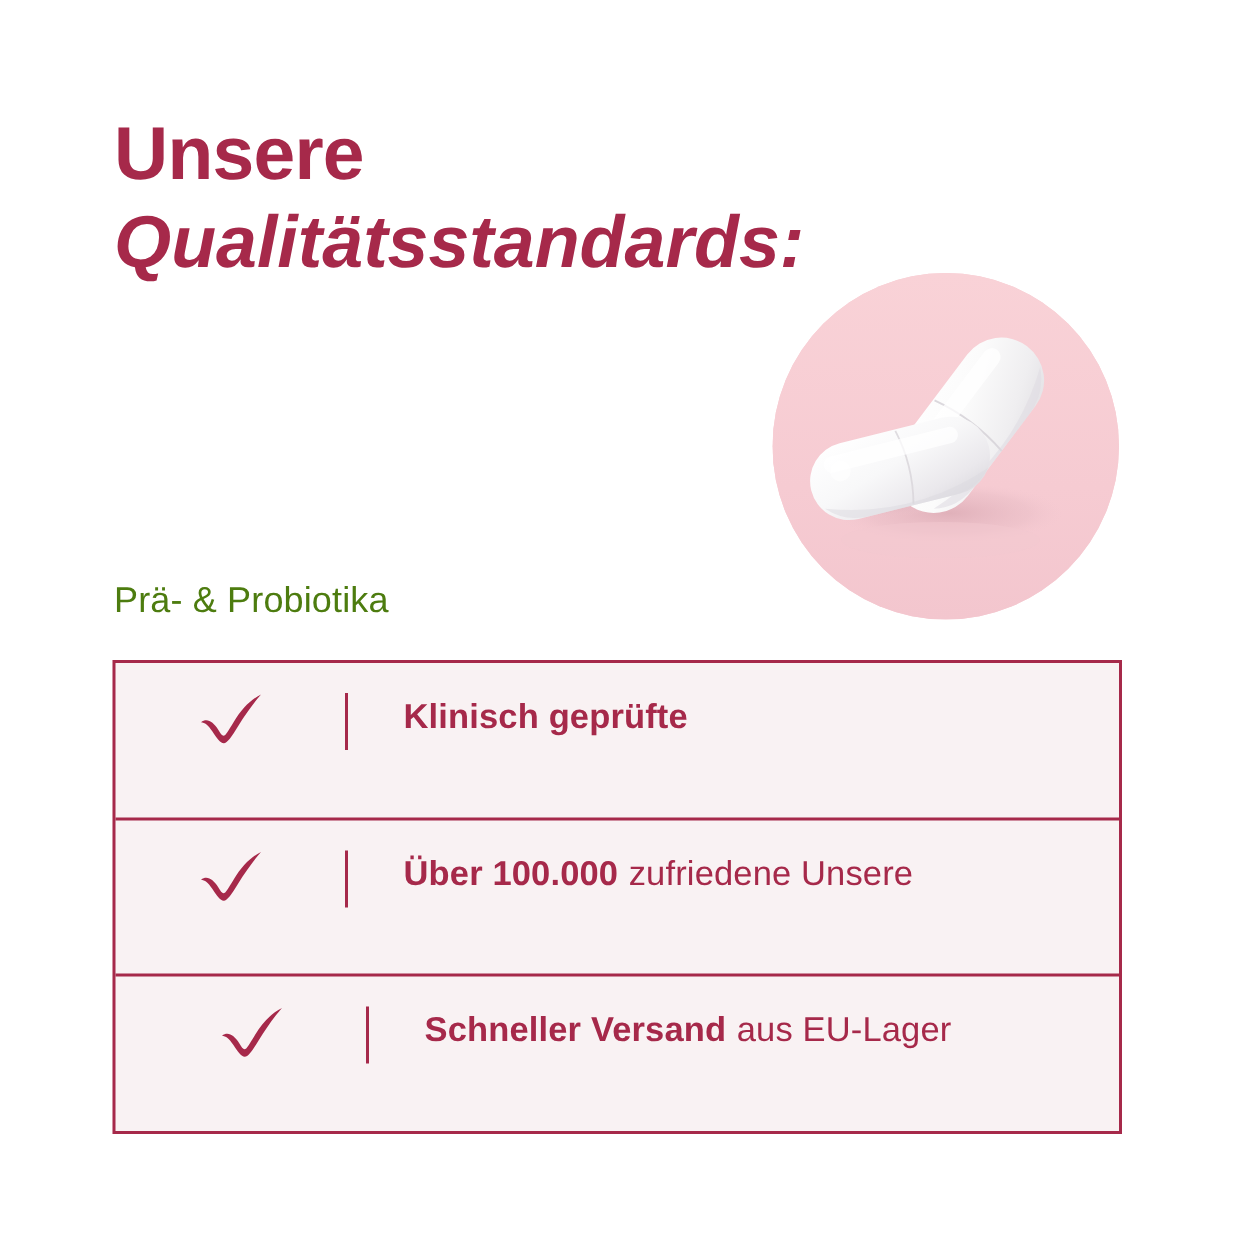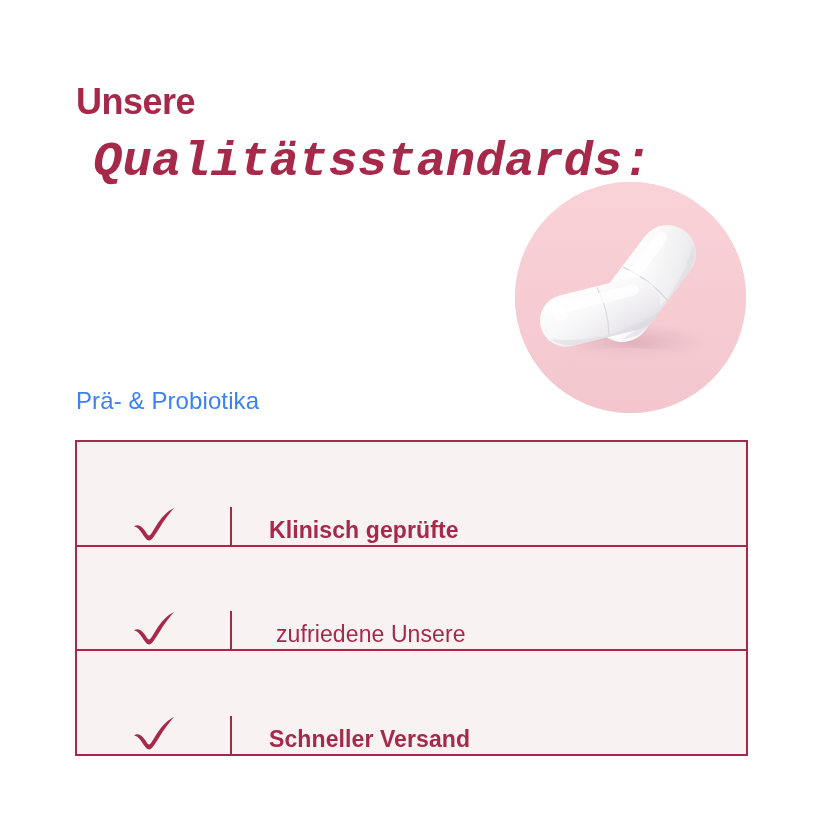--- a/index.html
+++ b/index.html
@@ -22,35 +22,34 @@
   
   .heading {
     position: absolute;
     left: 76px;
     top: 74px;
     width: 470px;
   }
   .heading-line1 {
     font-family: "Liberation Sans", sans-serif;
     font-weight: 700;
-    font-size: 36px;
+    font-size: 50px;
     line-height: 56px;
     letter-spacing: -0.5px;
     color: #a6294a;
   }
   .heading-line2 {
-    font-family: Liberation Mono, monospace;
+    font-family: Liberation Sans, sans-serif;
     font-weight: 700;
     font-style: italic;
     font-size: 49px;
     line-height: 60px;
     letter-spacing: 0px;
     color: #a6294a;
     margin-top: 2px;
-    margin-left: 17px;
   }
 
   
   .pill-circle {
     position: absolute;
     left: 515px;
     top: 182px;
     width: 231px;
     height: 231px;
     border-radius: 50%;
@@ -61,43 +60,44 @@
 
   
   .subtitle {
     position: absolute;
     left: 76px;
     top: 386px;
     font-family: "Liberation Sans", sans-serif;
     font-weight: 400;
     font-size: 24px;
     line-height: 30px;
-    color: #3b82f6;
+    color: #4d7c0f;
     letter-spacing: 0.1px;
   }
 
   
   .feature-table {
     position: absolute;
     left: 75px;
     top: 440px;
     width: 673px;
     height: 316px;
     border: 2px solid #a6294a;
     background: #f9f2f3;
     display: flex;
     flex-direction: column;
   }
   .feature-row {
     flex: 1 1 0;
     display: flex;
-    align-items: flex-end;
+    align-items: flex-start;
     border-bottom: 2px solid #a6294a;
-  }
-  .feature-row:last-child { border-bottom: none; }
+    margin-top: 20px;
+  }
+  .feature-row:last-child { border-bottom: none; padding-left: 14px; }
 
   .check-cell {
     width: 155px;
     flex: 0 0 155px;
     border-right: 2px solid #a6294a;
     display: flex;
     align-items: center;
     justify-content: center;
   }
   .check-cell svg { display: block; }
@@ -199,31 +199,33 @@
 
     <div class="feature-row">
       <div class="check-cell">
         <span>
           <svg width="46" height="38" viewBox="0 0 46 38" xmlns="http://www.w3.org/2000/svg">
             <path d="M3 19.5 C7 16.5 11 19 14.5 24.5 C16 27 17 28.5 18 28.5 C19.5 28.5 21 25.5 25 19 C30 10.8 36 4.4 43 1 C38.5 6 33 13.5 27.5 22.5 C23.5 29 20.5 33.5 18.2 33.5 C15.8 33.5 13.5 30 10.5 25.5 C7.8 21.5 5.5 19.6 3 19.5 Z" fill="#a6294a"></path>
           </svg>
         </span>
       </div>
       <div class="label-cell">
+        <span class="label-strong">Über 100.000</span>
         <span class="label-rest">zufriedene Unsere</span>
       </div>
     </div>
 
     <div class="feature-row">
       <div class="check-cell">
         <span>
           <svg width="46" height="38" viewBox="0 0 46 38" xmlns="http://www.w3.org/2000/svg">
             <path d="M3 19.5 C7 16.5 11 19 14.5 24.5 C16 27 17 28.5 18 28.5 C19.5 28.5 21 25.5 25 19 C30 10.8 36 4.4 43 1 C38.5 6 33 13.5 27.5 22.5 C23.5 29 20.5 33.5 18.2 33.5 C15.8 33.5 13.5 30 10.5 25.5 C7.8 21.5 5.5 19.6 3 19.5 Z" fill="#a6294a"></path>
           </svg>
         </span>
       </div>
       <div class="label-cell">
         <span class="label-strong">Schneller Versand</span>
+        <span class="label-rest">aus EU-Lager</span>
       </div>
     </div>
 
   </div>
 </div>
 
 </body></html>

